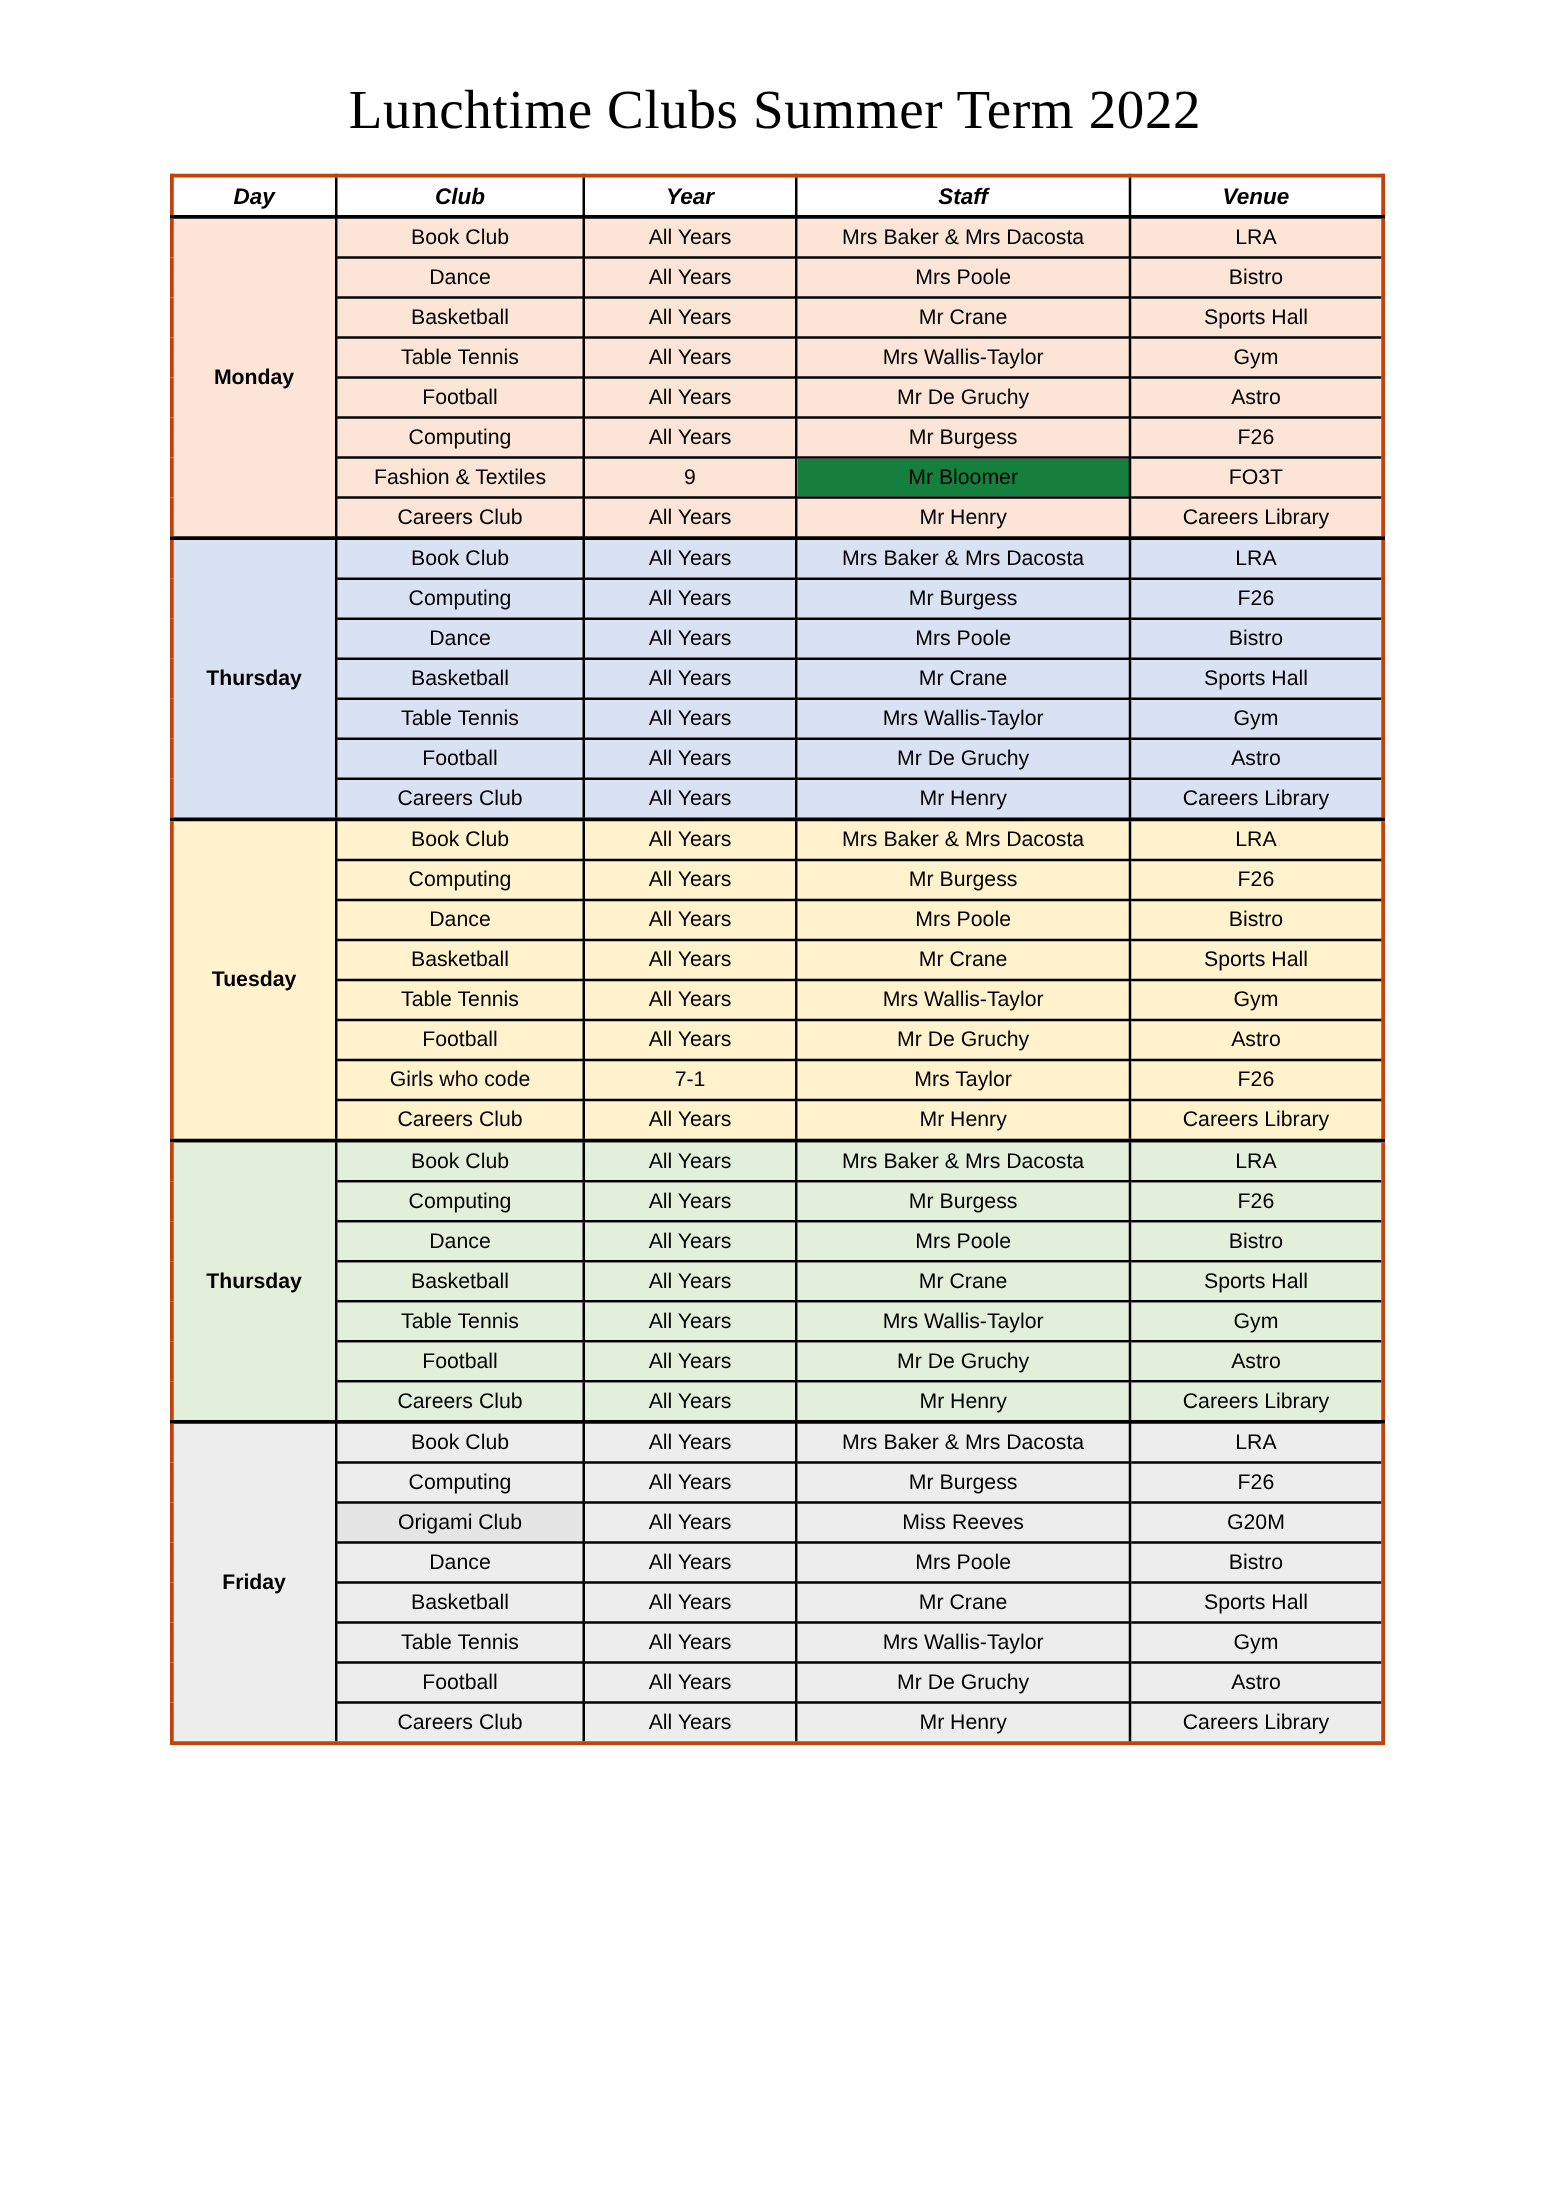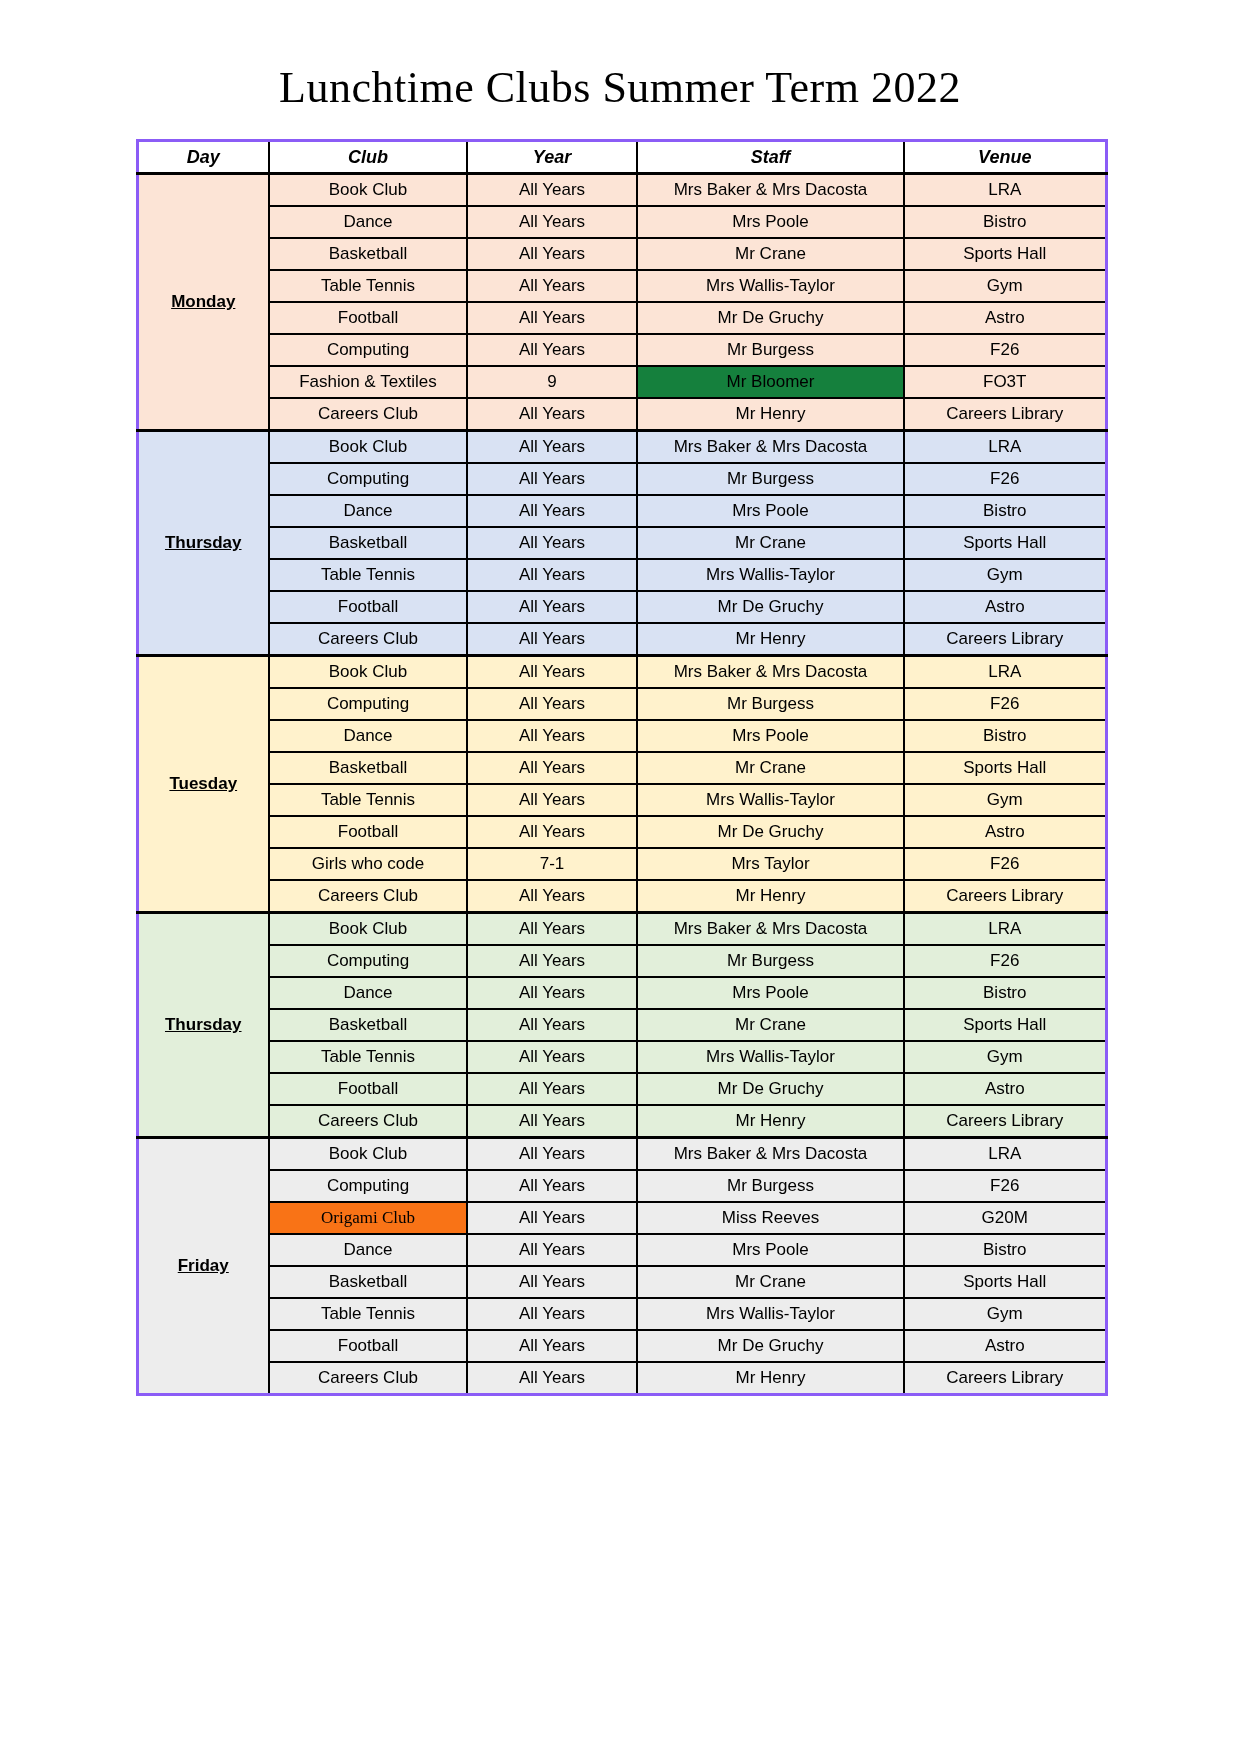--- a/index.html
+++ b/index.html
@@ -24,21 +24,21 @@
     letter-spacing: 0.5px;
     color: #000;
   }
   .table-wrap {
     width: 969px;
     margin: 26px auto 0 auto;
   }
   table.clubs {
     width: 100%;
     border-collapse: collapse;
-    border: 3px solid #8b5cf6;
+    border: 3px solid #c2410c;
     table-layout: fixed;
     padding-left: 48px;
   }
   table.clubs col.c-day   { width: 132px; }
   table.clubs col.c-club  { width: 198px; }
   table.clubs col.c-year  { width: 170px; }
   table.clubs col.c-staff { width: 267px; }
   table.clubs col.c-venue { width: 202px; }
   table.clubs th, table.clubs td {
     border: 2px solid #000;
@@ -56,21 +56,20 @@
     font-weight: bold;
     font-style: italic;
     font-size: 18px;
   }
   table.clubs tbody {
     border-top: 3px solid #000;
   }
   td.day-cell {
     font-weight: bold;
     vertical-align: top;
-    text-decoration: underline;
   }
 </style>
 </head>
 <body>
 
 <h1 class="page-title">Lunchtime Clubs Summer Term 2022</h1>
 
 <div class="table-wrap">
   <table class="clubs">
     <colgroup>
@@ -289,21 +288,21 @@
           <td style="background: rgb(237, 237, 237);">Mrs Baker &amp; Mrs Dacosta</td>
           <td style="background: rgb(237, 237, 237);">LRA</td>
         </tr>
         <tr>
           <td style="background: rgb(237, 237, 237);">Computing</td>
           <td style="background: rgb(237, 237, 237);">All Years</td>
           <td style="background: rgb(237, 237, 237);">Mr Burgess</td>
           <td style="background: rgb(237, 237, 237);">F26</td>
         </tr>
         <tr>
-          <td style="background: #f97316; font-family: Liberation Serif, serif;">Origami Club</td>
+          <td style="background: #e5e5e5;">Origami Club</td>
           <td style="background: rgb(237, 237, 237);">All Years</td>
           <td style="background: rgb(237, 237, 237); margin-left: 28px;">Miss Reeves</td>
           <td style="background: rgb(237, 237, 237);">G20M</td>
         </tr>
         <tr>
           <td style="background: rgb(237, 237, 237);">Dance</td>
           <td style="background: rgb(237, 237, 237);">All Years</td>
           <td style="background: rgb(237, 237, 237);">Mrs Poole</td>
           <td style="background: rgb(237, 237, 237);">Bistro</td>
         </tr>

